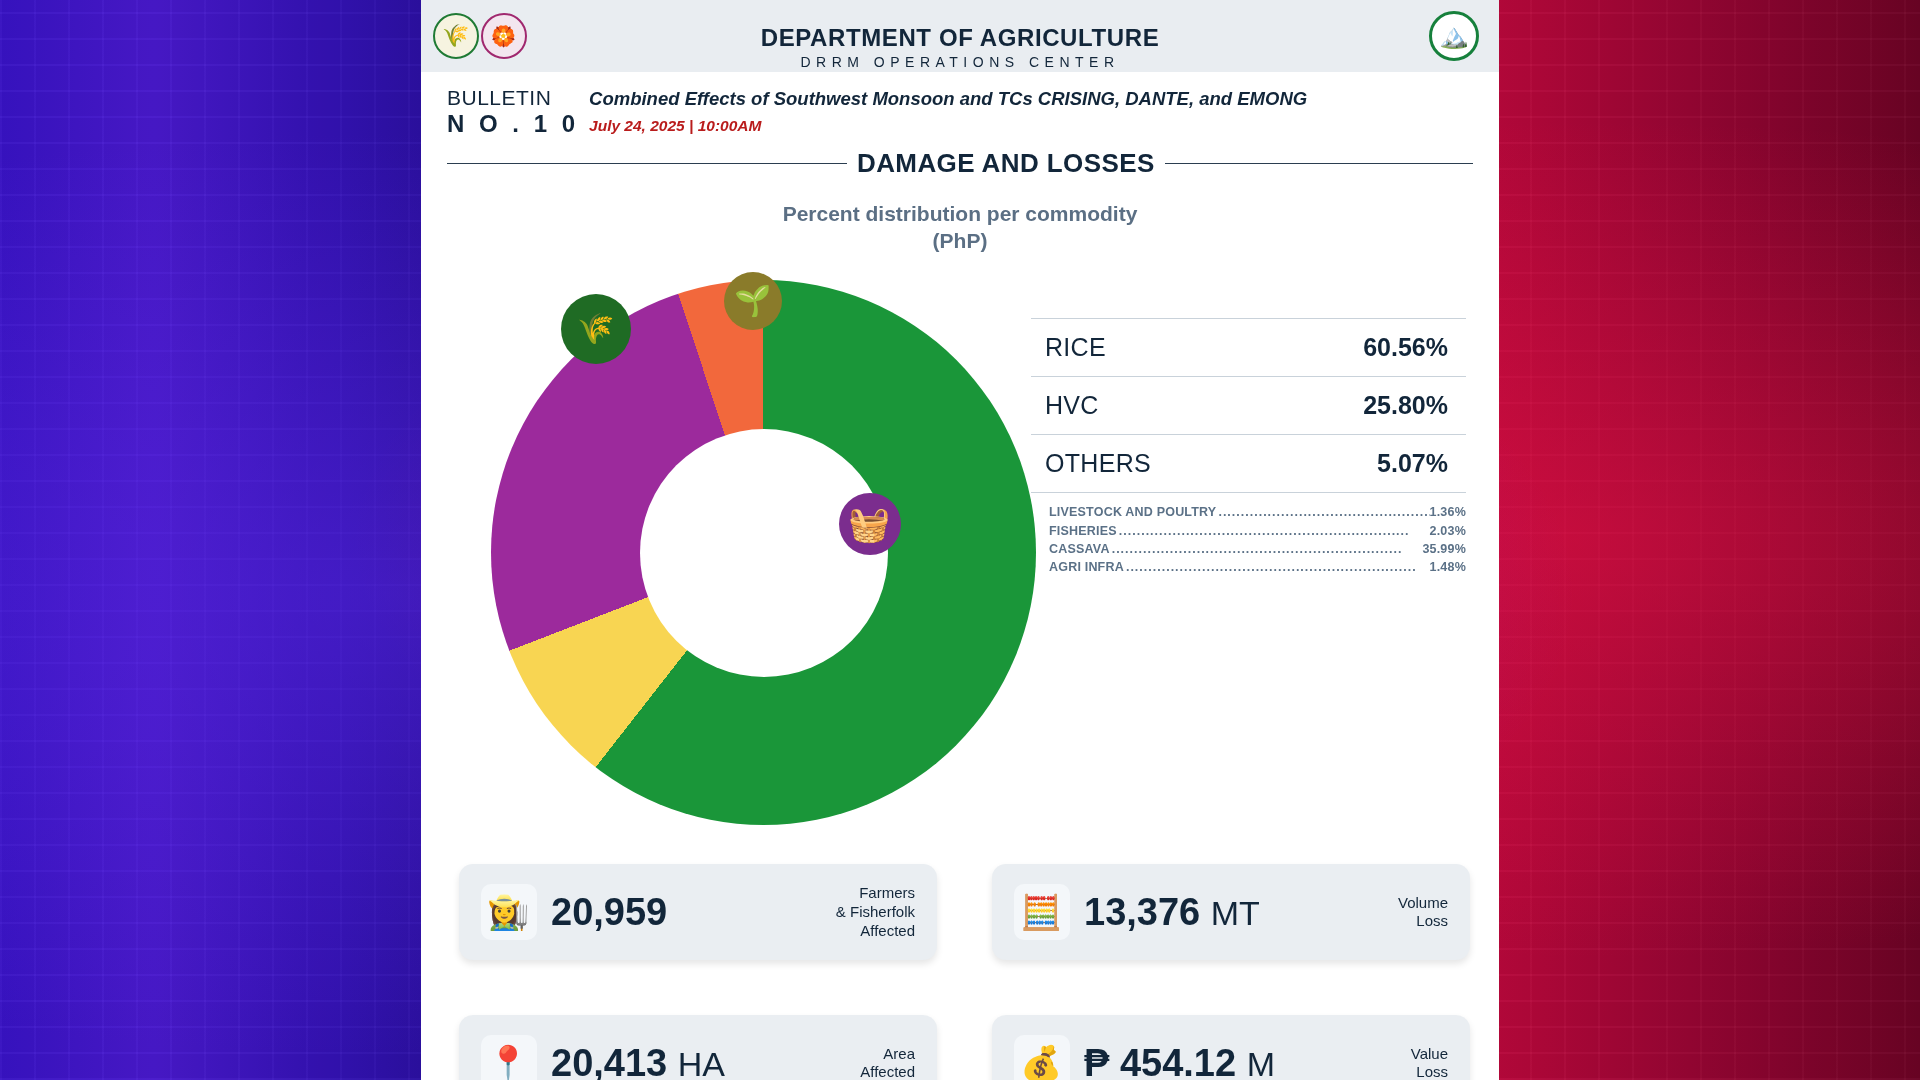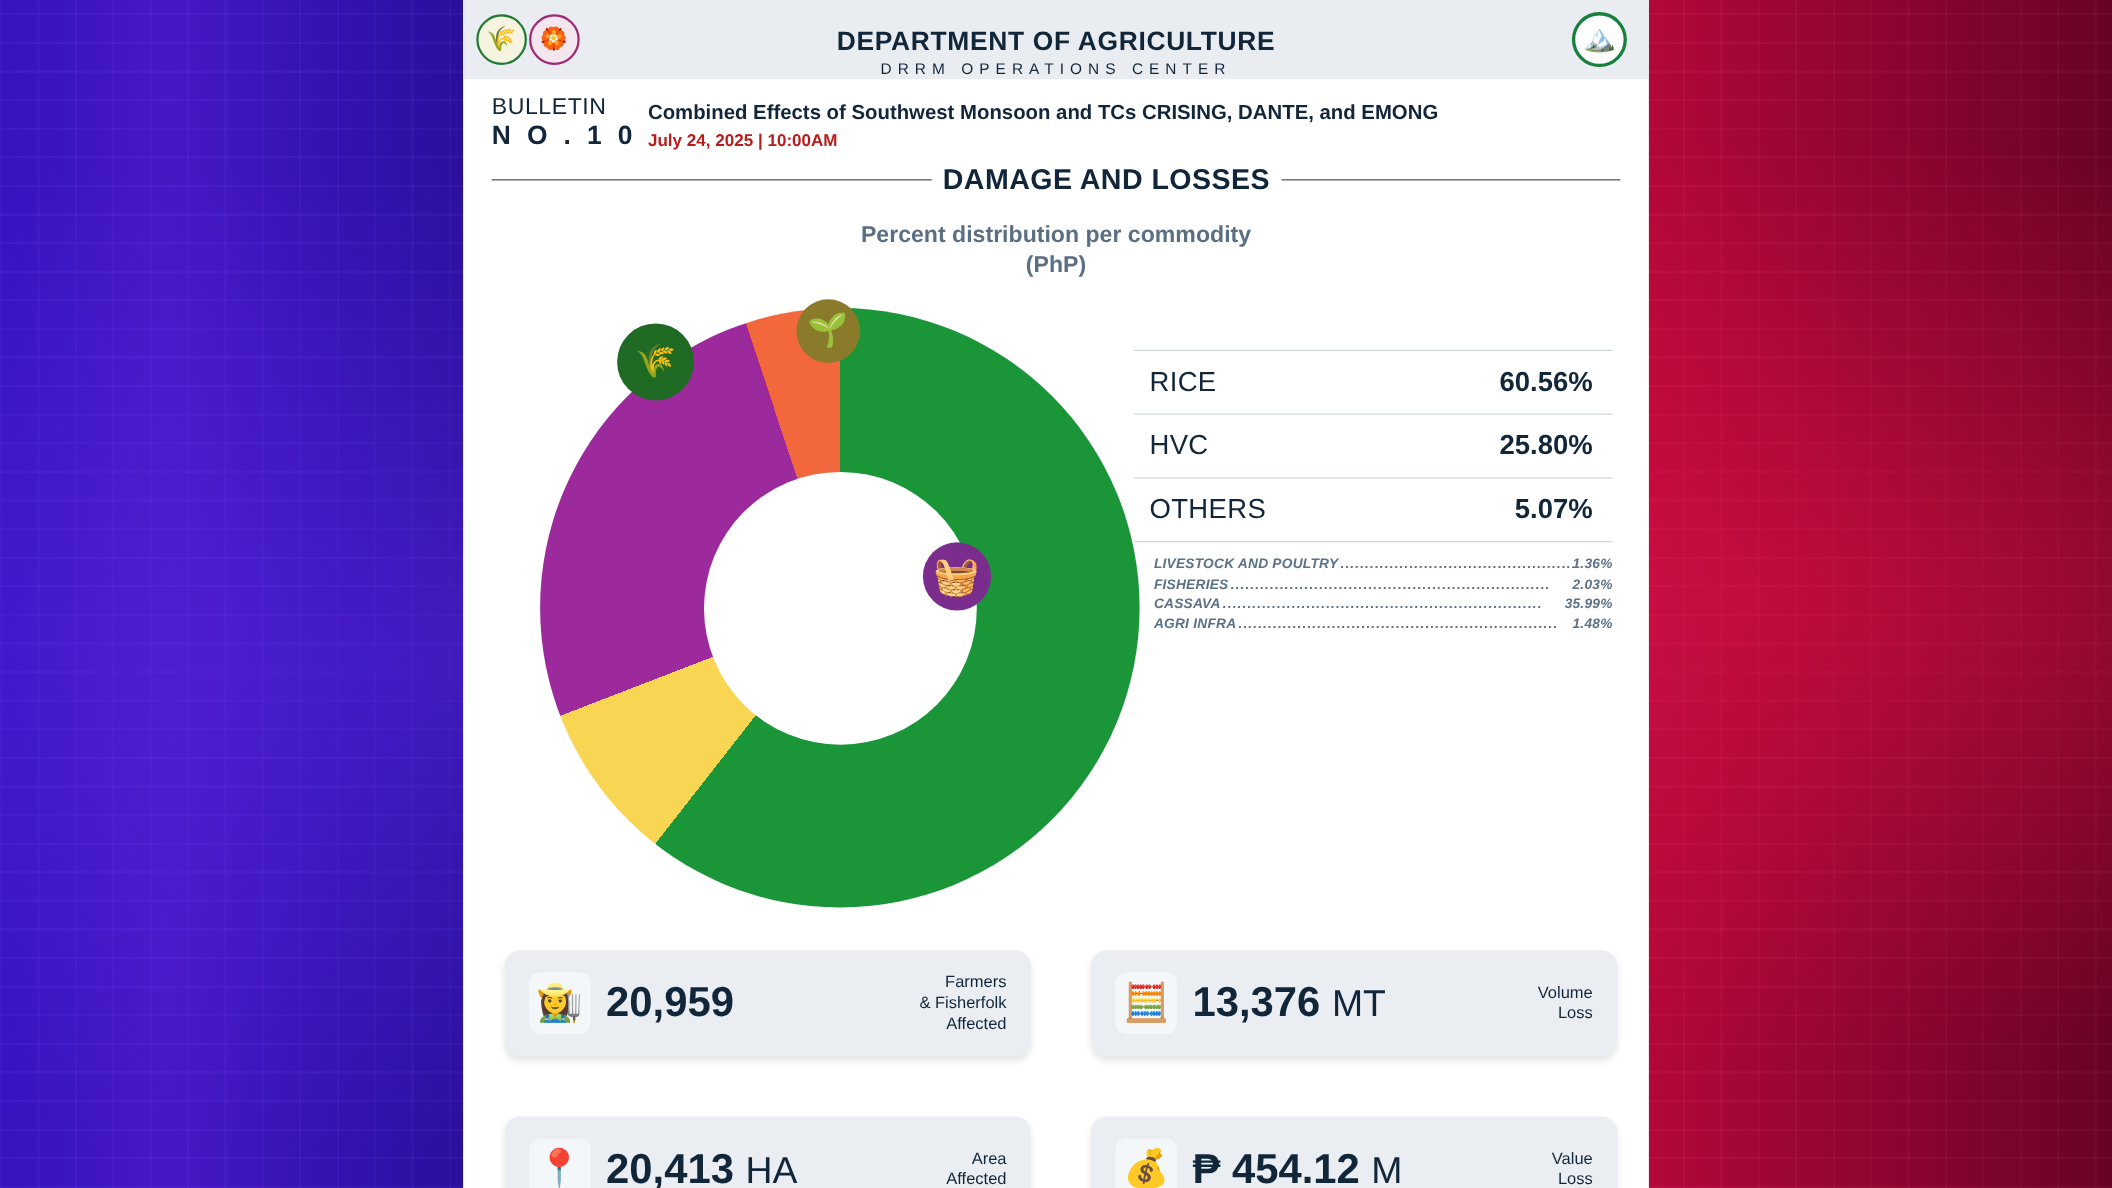--- a/index.html
+++ b/index.html
@@ -75,29 +75,29 @@
     width: 46px; height: 46px; border-radius: 50%;
     display: flex; align-items: center; justify-content: center;
     font-size: 22px; line-height: 1;
   }
   .seal.da { background: #f6f3e0; border: 2px solid #1f7a34; }
   .seal.ph { background: #f3e6ef; border: 2px solid #a0286f; font-size: 20px; }
   .seal.right { background: #ffffff; border: 3px solid #16803c; width: 50px; height: 50px; font-size: 24px; }
 
   
   .bulletin {
-    display: flex; align-items: flex-end; gap: 10px;
+    display: flex; align-items: flex-start; gap: 10px;
     padding: 12px 26px 4px 26px;
   }
   .bulletin-no {
     color: #12263a; line-height: 1.15; padding-top: 2px;
   }
   .bulletin-no .b1 { font-size: 21px; letter-spacing: .5px; }
   .bulletin-no .b2 { font-size: 24px; font-weight: bold; letter-spacing: 4px; }
-  .bulletin-text { padding-top: 4px; }
+  .bulletin-text { padding-top: 4px; font-style: italic; }
   .bulletin-text .t1 { font-size: 18.5px; font-weight: bold; color: #12263a; }
   .bulletin-text .t2 { font-size: 15.5px; font-weight: bold; color: #b91c1c; margin-top: 7px; }
 
   
   .section-title-wrap {
     display: flex; align-items: center; gap: 0;
     padding: 6px 26px 0 26px;
   }
   .rule { flex: 0 0 auto; height: 1px; background: #2b3e50; }
   .rule.left { width: 400px; }
@@ -143,21 +143,21 @@
     border-bottom: 1px solid #c9d2da;
     padding: 14px 18px 14px 14px;
   }
   .legend-row:first-child { border-top: 1px solid #c9d2da; }
   .legend-name { font-size: 25px; font-weight: normal; color: #12263a; letter-spacing: .3px; }
   .legend-val  { font-size: 25px; font-weight: bold; color: #12263a; }
   .sublist { width: 435px; padding: 10px 0 0 18px; }
   .sub-line {
     font-size: 12.5px; font-weight: bold; color: #5b7187;
     letter-spacing: .2px; line-height: 1.45;
-    display: flex; align-items: baseline; white-space: nowrap; font-style: italic;
+    display: flex; align-items: baseline; white-space: nowrap;
   }
   .sub-label { }
   .sub-dots { flex: 1 1 auto; overflow: hidden; letter-spacing: 1px; padding: 0 2px; }
   .sub-val { }
 
   
   .cards {
     display: grid;
     grid-template-columns: 478px 478px;
     gap: 55px 55px;

